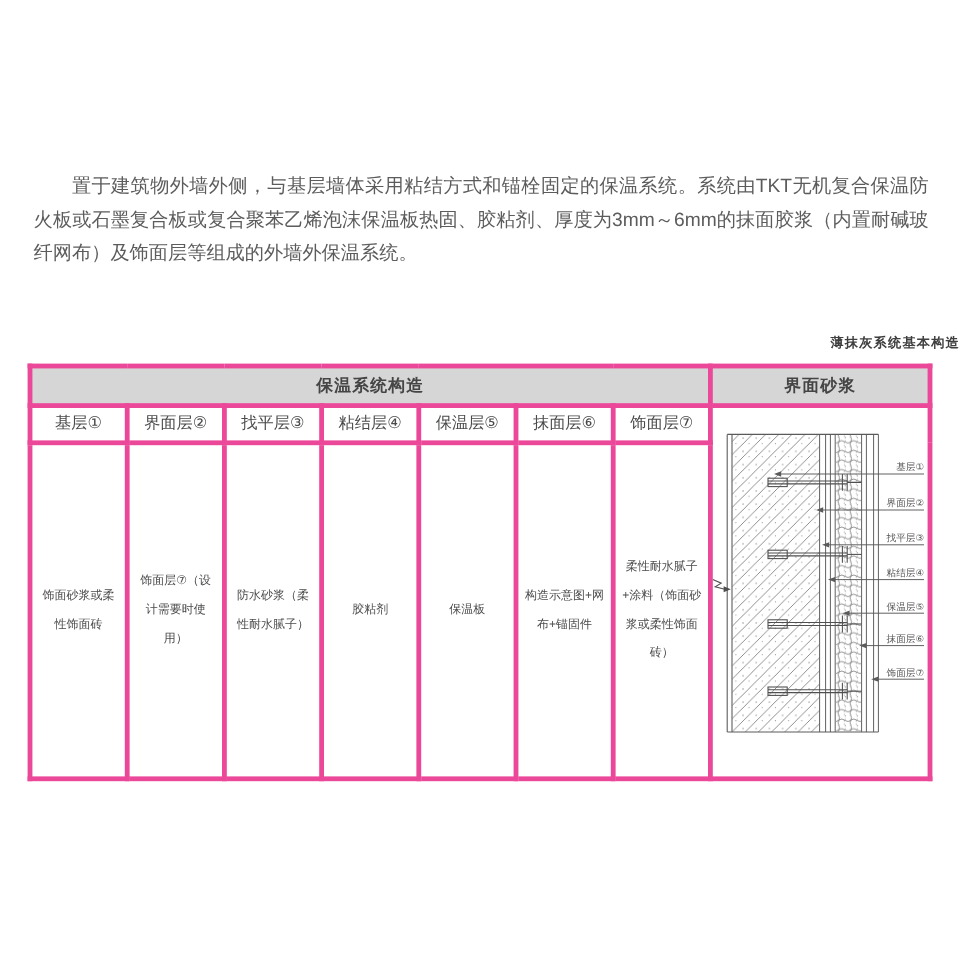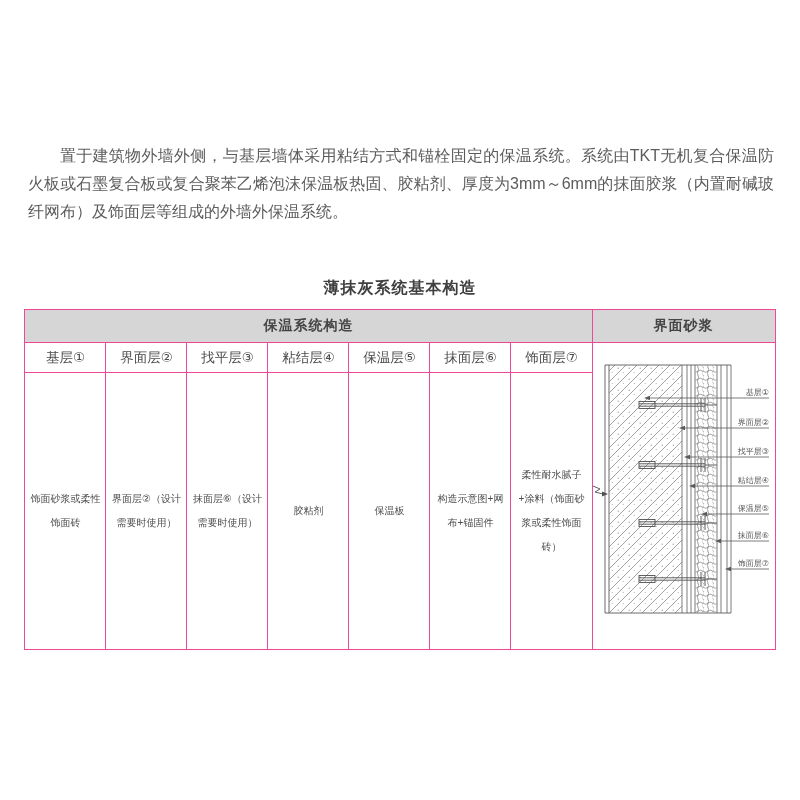--- a/index.html
+++ b/index.html
@@ -15,34 +15,34 @@
     margin:0;
     padding:142px 26px 0 28px;
     font-size:16px;
     line-height:28px;
     color:#5c5c5c;
     text-indent:2em;
     text-align:justify;
   }
   .table-title{
     margin:52px 0 10px 0;
-    text-align:center;
-    font-size:16px;
+    text-align:right;
+    font-size:11px;
     font-weight:bold;
     color:#3f3f3f;
     letter-spacing:1px;
   }
   table.sys{
     border-collapse:collapse;
     table-layout:fixed;
     width:750px;
     margin:0 auto;
   }
   table.sys th, table.sys td{
-    border:1px solid #ec4899;
+    border:4px solid #ec4899;
     font-weight:normal;
     text-align:center;
     vertical-align:middle;
     padding:2px 5px;
     box-sizing:border-box;
   }
   tr.hdr1 th{
     height:33px;
     background:#d6d6d6;
     color:#454545;
@@ -206,22 +206,22 @@
               <text x="176" y="140">粘结层④</text>
               <text x="176" y="168">保温层⑤</text>
               <text x="176" y="195">抹面层⑥</text>
               <text x="176" y="223">饰面层⑦</text>
             </g>
           </svg>
         </td>
       </tr>
       <tr class="body">
         <td>饰面砂浆或柔性饰面砖</td>
-        <td>界面层②（设计需要时使用）</td>
-        <td>抹面层⑥（设计需要时使用）</td>
+        <td>饰面层⑦（设计需要时使用）</td>
+        <td>防水砂浆（柔性耐水腻子）</td>
         <td>胶粘剂</td>
         <td>保温板</td>
         <td>构造示意图+网布+锚固件</td>
         <td>柔性耐水腻子+涂料（饰面砂浆或柔性饰面砖）</td>
       </tr>
     </tbody>
   </table>
 
 </div>
 

